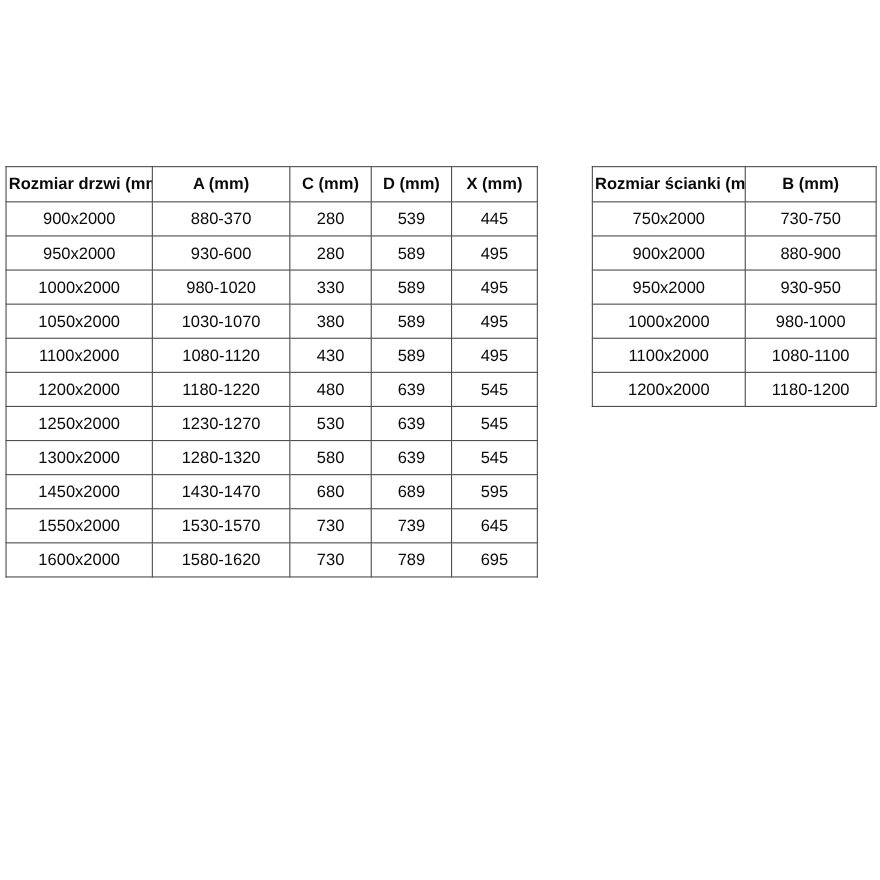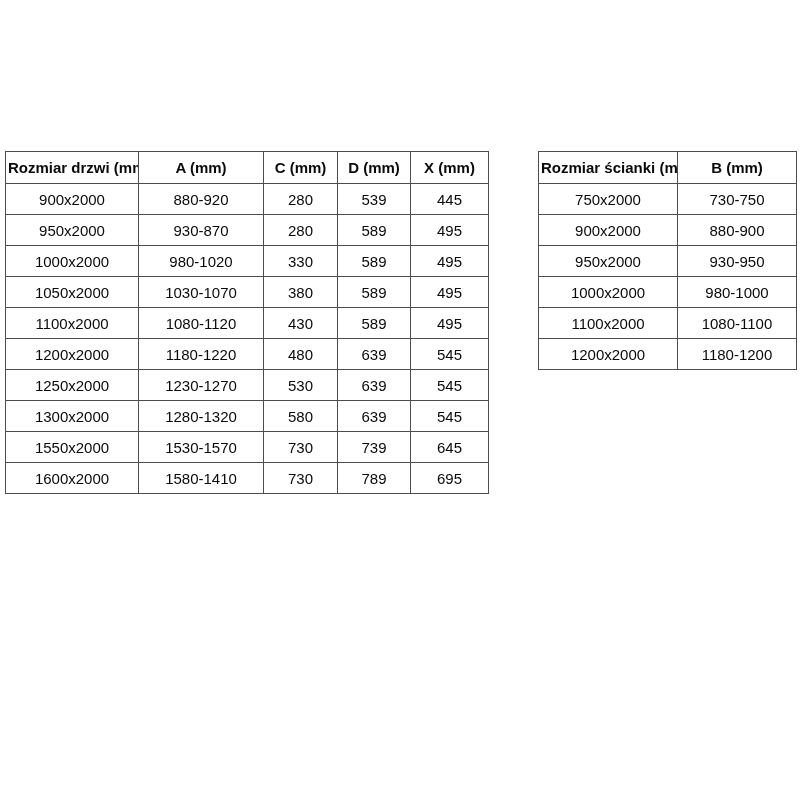--- a/index.html
+++ b/index.html
@@ -59,28 +59,28 @@
           <th>Rozmiar drzwi (mm)</th>
           <th>A (mm)</th>
           <th>C (mm)</th>
           <th>D (mm)</th>
           <th>X (mm)</th>
         </tr>
       </thead>
       <tbody>
         <tr>
           <td>900x2000</td>
-          <td>880-920</td>
+          <td>880-370</td>
           <td>280</td>
           <td>539</td>
           <td>445</td>
         </tr>
         <tr>
           <td>950x2000</td>
-          <td>930-870</td>
+          <td>930-600</td>
           <td>280</td>
           <td>589</td>
           <td>495</td>
         </tr>
         <tr>
           <td>1000x2000</td>
           <td>980-1020</td>
           <td>330</td>
           <td>589</td>
           <td>495</td>
@@ -114,29 +114,36 @@
           <td>545</td>
         </tr>
         <tr>
           <td>1300x2000</td>
           <td>1280-1320</td>
           <td>580</td>
           <td>639</td>
           <td>545</td>
         </tr>
         <tr>
+          <td>1450x2000</td>
+          <td>1430-1470</td>
+          <td>680</td>
+          <td>689</td>
+          <td>595</td>
+        </tr>
+        <tr>
           <td>1550x2000</td>
           <td>1530-1570</td>
           <td>730</td>
           <td>739</td>
           <td>645</td>
         </tr>
         <tr>
           <td>1600x2000</td>
-          <td>1580-1410</td>
+          <td>1580-1620</td>
           <td>730</td>
           <td>789</td>
           <td>695</td>
         </tr>
       </tbody>
     </table>
 
   <table id="wall-table" class="tbl">
     <colgroup>
       <col style="width:139px">

